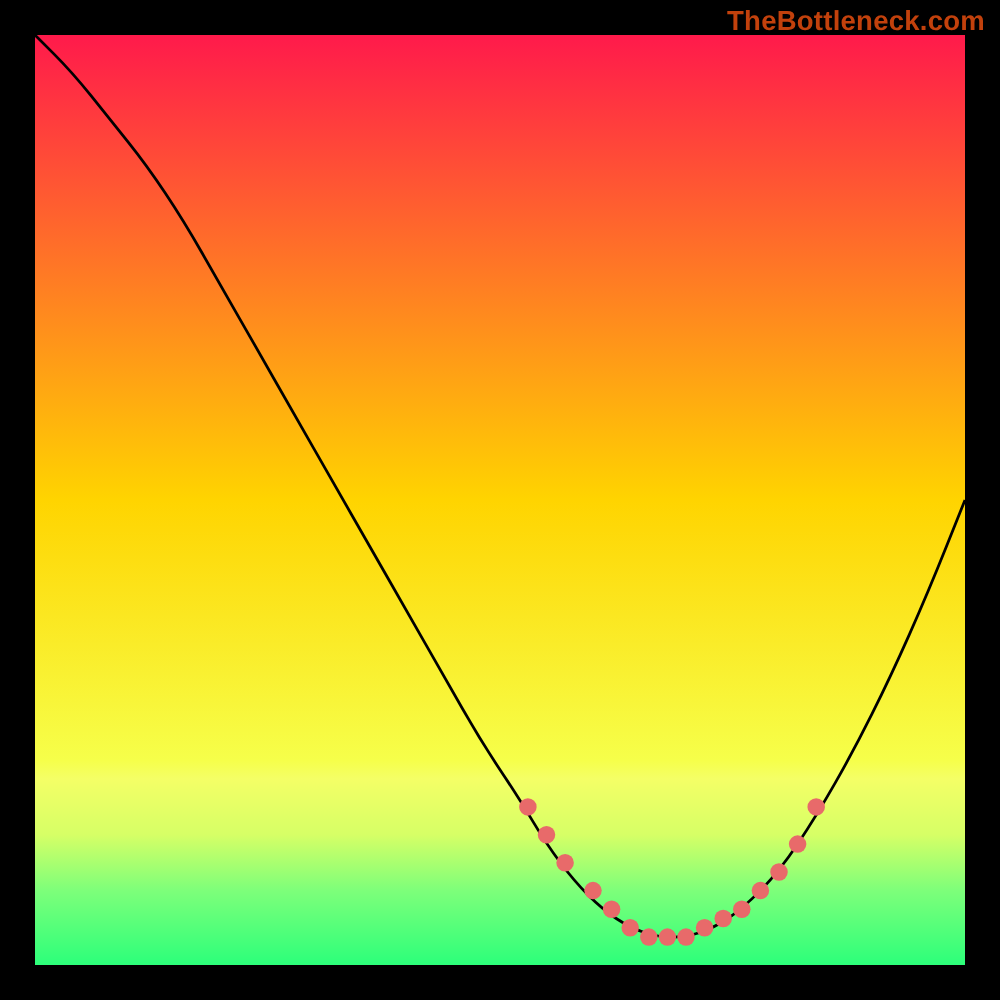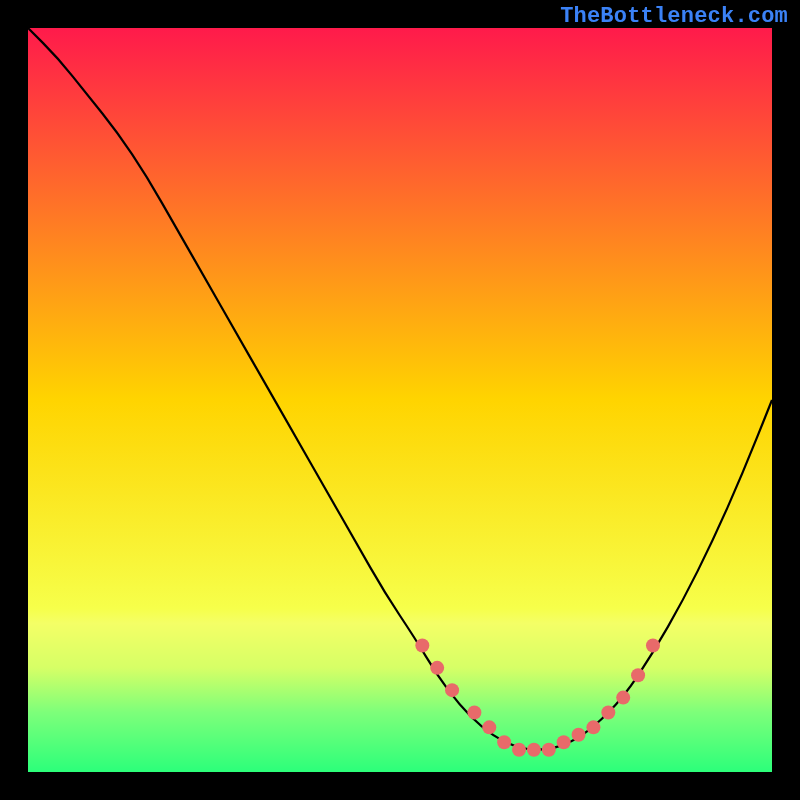--- a/index.html
+++ b/index.html
@@ -23,25 +23,24 @@
     position: absolute;
     left: 0;
     top: 0;
     width: 744px;
     height: 744px;
   }
   .watermark {
     position: absolute;
     top: 4px;
     right: 12px;
-    color: #3b82f6;
+    color: #c2410c;
     font-size: 22px;
     font-weight: 600;
     letter-spacing: 0.2px;
-    font-family: Liberation Mono, monospace;
   }
   svg { display: block; }
 </style>
 </head>
 <body>
 
 <div class="frame">
   <svg class="plot" viewBox="0 0 744 744" preserveAspectRatio="none">
     <defs>
       <linearGradient id="bg-grad" x1="0" y1="0" x2="0" y2="1">

